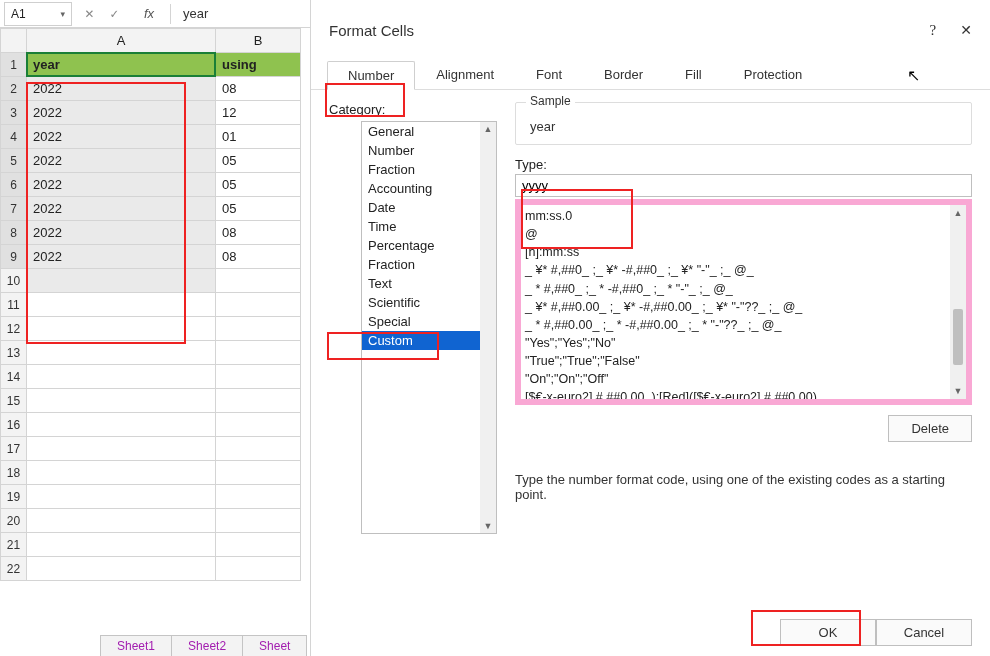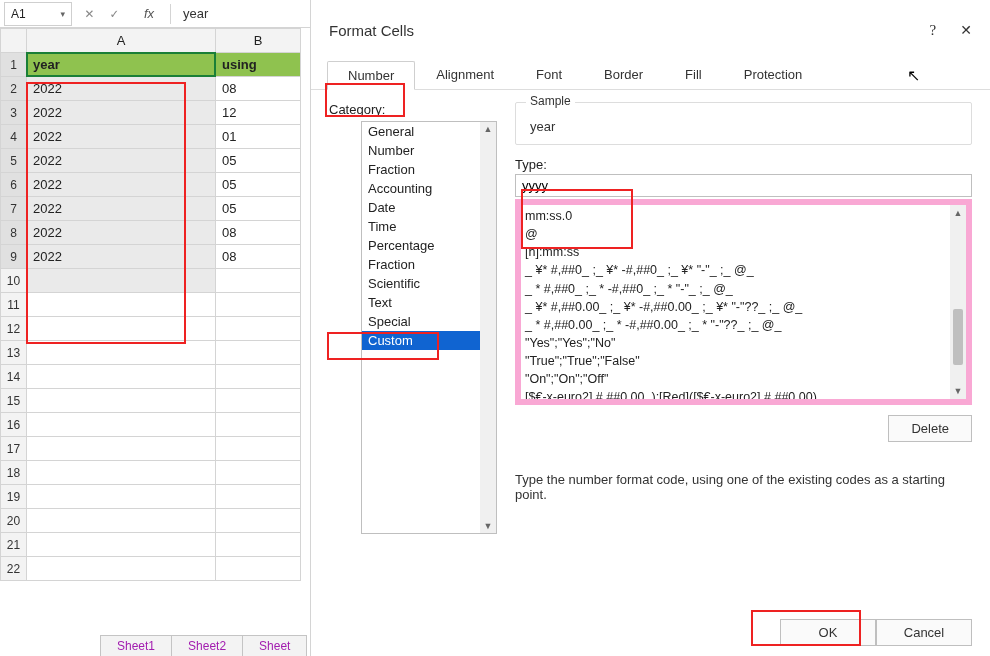--- a/index.html
+++ b/index.html
@@ -254,22 +254,22 @@
       <div class="cat-list-wrap">
         <ul class="cat-list">
           <li>General</li>
           <li>Number</li>
           <li>Fraction</li>
           <li>Accounting</li>
           <li>Date</li>
           <li>Time</li>
           <li>Percentage</li>
           <li>Fraction</li>
+          <li>Text</li>
           <li>Scientific</li>
-          <li>Text</li>
           <li>Special</li>
           <li class="sel">Custom</li>
         </ul>
         <div class="cat-scroll">
             <span>▲</span>
             <span>▼</span>
           </div>
       </div>
     </div>
 

